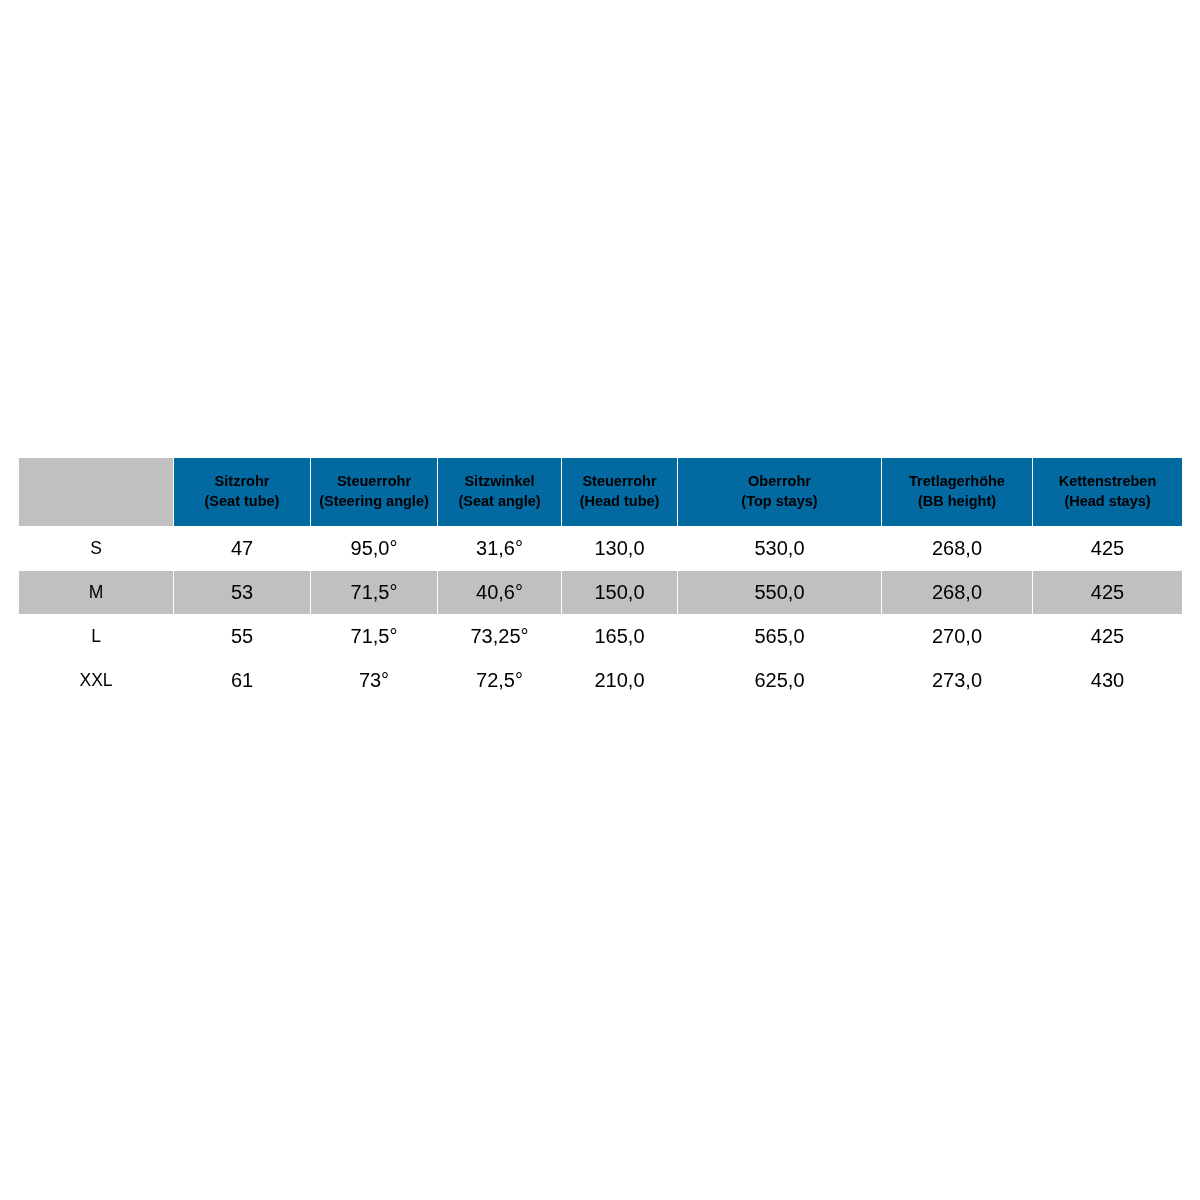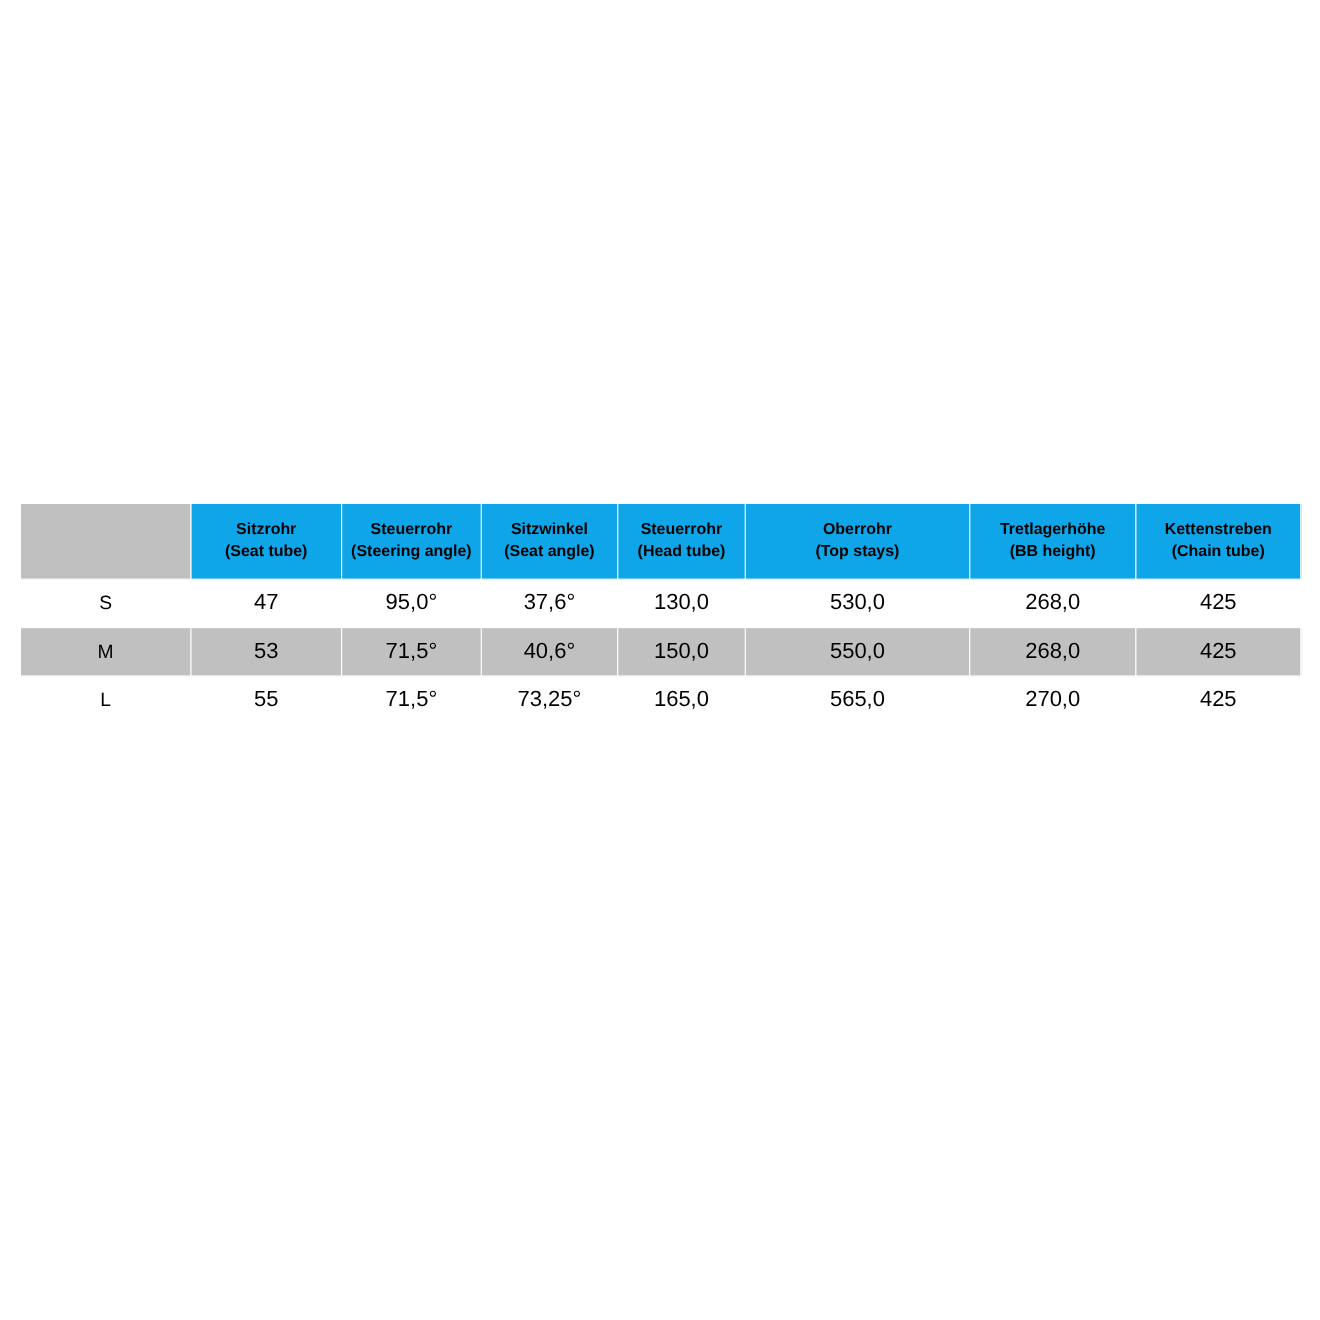--- a/index.html
+++ b/index.html
@@ -29,21 +29,21 @@
     background: #ffffff;
   }
   table.geo th, table.geo td {
     border: 1px solid #ffffff;
     text-align: center;
     vertical-align: middle;
     color: #000000;
     padding: 0;
   }
   thead th {
-    background: #0ea5e9;
+    background: #0369a1;
     font-size: 14.5px;
     font-weight: bold;
     line-height: 1.35;
     height: 68px;
     padding: 6px 4px;
   }
   thead th.corner {
     background: #c0c0c0;
   }
   tbody tr.odd td {
@@ -113,30 +113,30 @@
           <th>
             <span class="hdr-line1">Oberrohr</span>
             <span class="hdr-line2">(Top stays)</span>
           </th>
           <th>
             <span class="hdr-line1">Tretlagerhöhe</span>
             <span class="hdr-line2">(BB height)</span>
           </th>
           <th>
             <span class="hdr-line1">Kettenstreben</span>
-            <span class="hdr-line2">(Chain tube)</span>
+            <span class="hdr-line2">(Head stays)</span>
           </th>
         </tr>
       </thead>
       <tbody>
         <tr class="odd">
           <td class="size-cell">S</td>
           <td>47</td>
           <td>95,0°</td>
-          <td>37,6°</td>
+          <td>31,6°</td>
           <td>130,0</td>
           <td>530,0</td>
           <td>268,0</td>
           <td>425</td>
         </tr>
         <tr class="even">
           <td class="size-cell">M</td>
           <td>53</td>
           <td>71,5°</td>
           <td>40,6°</td>
@@ -148,16 +148,26 @@
         <tr class="odd">
           <td class="size-cell">L</td>
           <td>55</td>
           <td>71,5°</td>
           <td>73,25°</td>
           <td>165,0</td>
           <td>565,0</td>
           <td>270,0</td>
           <td>425</td>
         </tr>
+        <tr class="odd">
+          <td class="size-cell">XXL</td>
+          <td>61</td>
+          <td>73°</td>
+          <td>72,5°</td>
+          <td>210,0</td>
+          <td>625,0</td>
+          <td>273,0</td>
+          <td>430</td>
+        </tr>
       </tbody>
     </table>
   </div>
 </div>
 
 </body></html>

